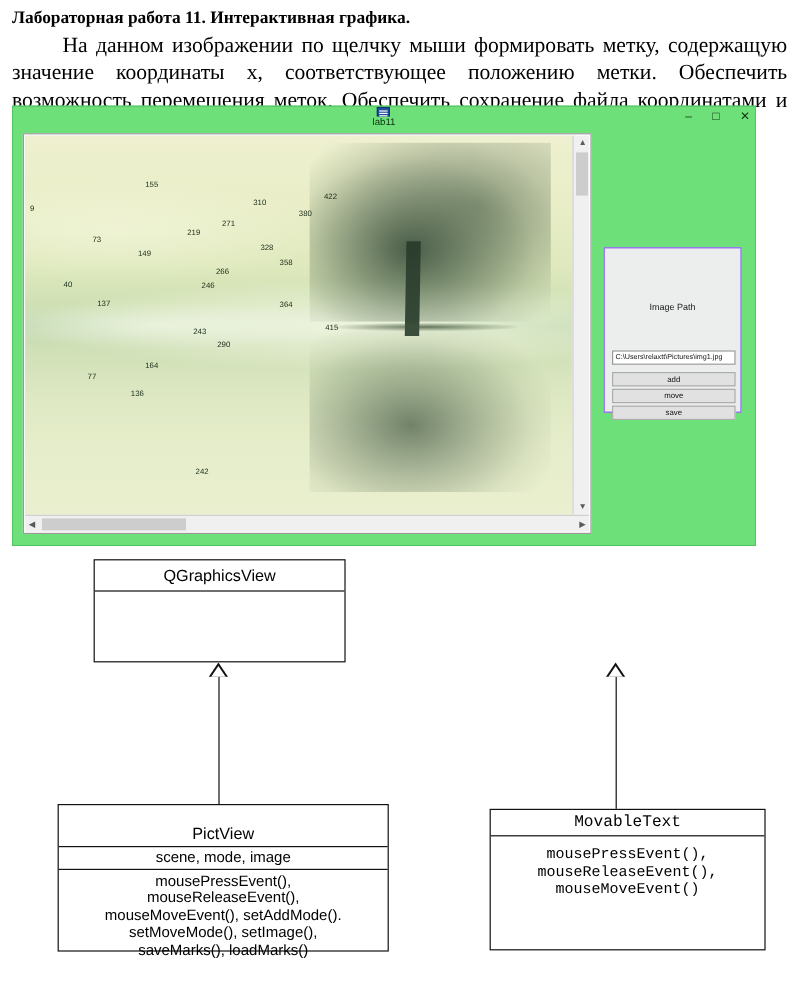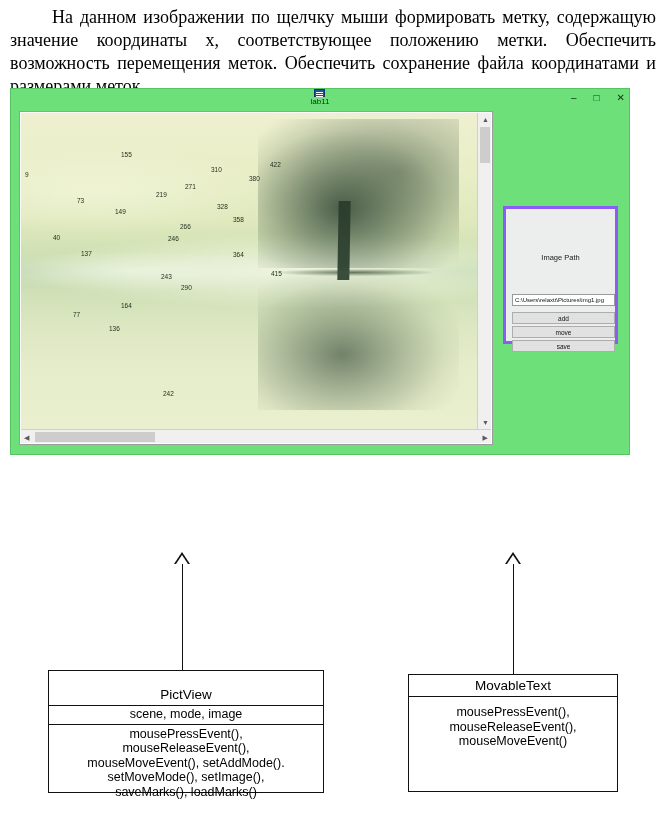--- a/index.html
+++ b/index.html
@@ -244,21 +244,21 @@
   }
 
   
   .rpanel {
     position: absolute;
     left: 492px;
     top: 100px;
     width: 115px;
     height: 138px;
     background: #eceded;
-    border: 3px solid #8b5cf6;
+    border: 1px solid #8b5cf6;
     box-sizing: border-box;
   }
   .rpanel-label {
     position: absolute;
     left: 0; right: 0;
     top: 44px;
     text-align: center;
     font-family: "Liberation Sans", sans-serif;
     font-size: 7.5px;
     color: #1a1a1a;
@@ -345,20 +345,21 @@
     width: 0; height: 0;
     border-left: 6px solid transparent;
     border-right: 6px solid transparent;
     border-bottom: 9px solid #ffffff;
   }
 </style>
 </head>
 <body>
 
 <div class="doc-head">
+  <p class="doc-title">Лабораторная работа 11.  Интерактивная графика.</p>
   <p class="doc-para">На данном изображении по щелчку мыши формировать метку, содержащую значение координаты x, соответствующее положению метки. Обеспечить возможность перемещения меток. Обеспечить сохранение файла координатами и размерами меток.</p>
 </div>
 
 <div class="app-window">
 
   <div class="titlebar">
     <span class="title-ico"></span>
     <span class="title-text">lab11</span>
     <span class="win-btns">
       <span class="win-btn">–</span>
@@ -425,35 +426,39 @@
       <div class="pbtn b1">add</div>
       <div class="pbtn b2">move</div>
       <div class="pbtn b3">save</div>
     </div>
 
   </div>
 </div>
 
 <div class="uml">
 
+  <div class="box" style="left:78px; top:8px; width:210px; height:86px;">
+    <div class="box-title">QGraphicsView</div>
+    <div class="sep"></div>
+  </div>
 
 
   <div class="box" style="left:48px; top:212px; width:276px; height:123px;">
     <div class="box-title" style="padding:3px 2px 3px 2px;margin-top:13px;">PictView</div>
     <div class="sep"></div>
     <div class="box-attrs" style="padding:1px 3px 2px 3px;">scene, mode, image</div>
     <div class="sep"></div>
     <div class="box-ops" style="white-space:pre-line;">mousePressEvent(),
 mouseReleaseEvent(),
 mouseMoveEvent(), setAddMode().
 setMoveMode(), setImage(),
 saveMarks(), loadMarks()</div>
   </div>
 
-  <div class="box" style="left:408px; top:216px; width:210px; height:118px;">
+  <div class="box" style="left:408px; top:216px; width:230px; height:118px;font-family:Liberation Mono, monospace;">
     <div class="box-title" style="padding:3px 2px 3px 2px;">MovableText</div>
     <div class="sep"></div>
     <div class="box-ops" style="white-space:pre-line; padding-top:8px;">mousePressEvent(),
 mouseReleaseEvent(),
 mouseMoveEvent()</div>
   </div>
 
   <div class="arrow-line" style="left:182px; top:106px; height:106px;"></div>
   <div class="arrow-head-outline" style="left:174px; top:94px;"></div>
   <div class="arrow-head-fill" style="left:176px; top:97px;"></div>

